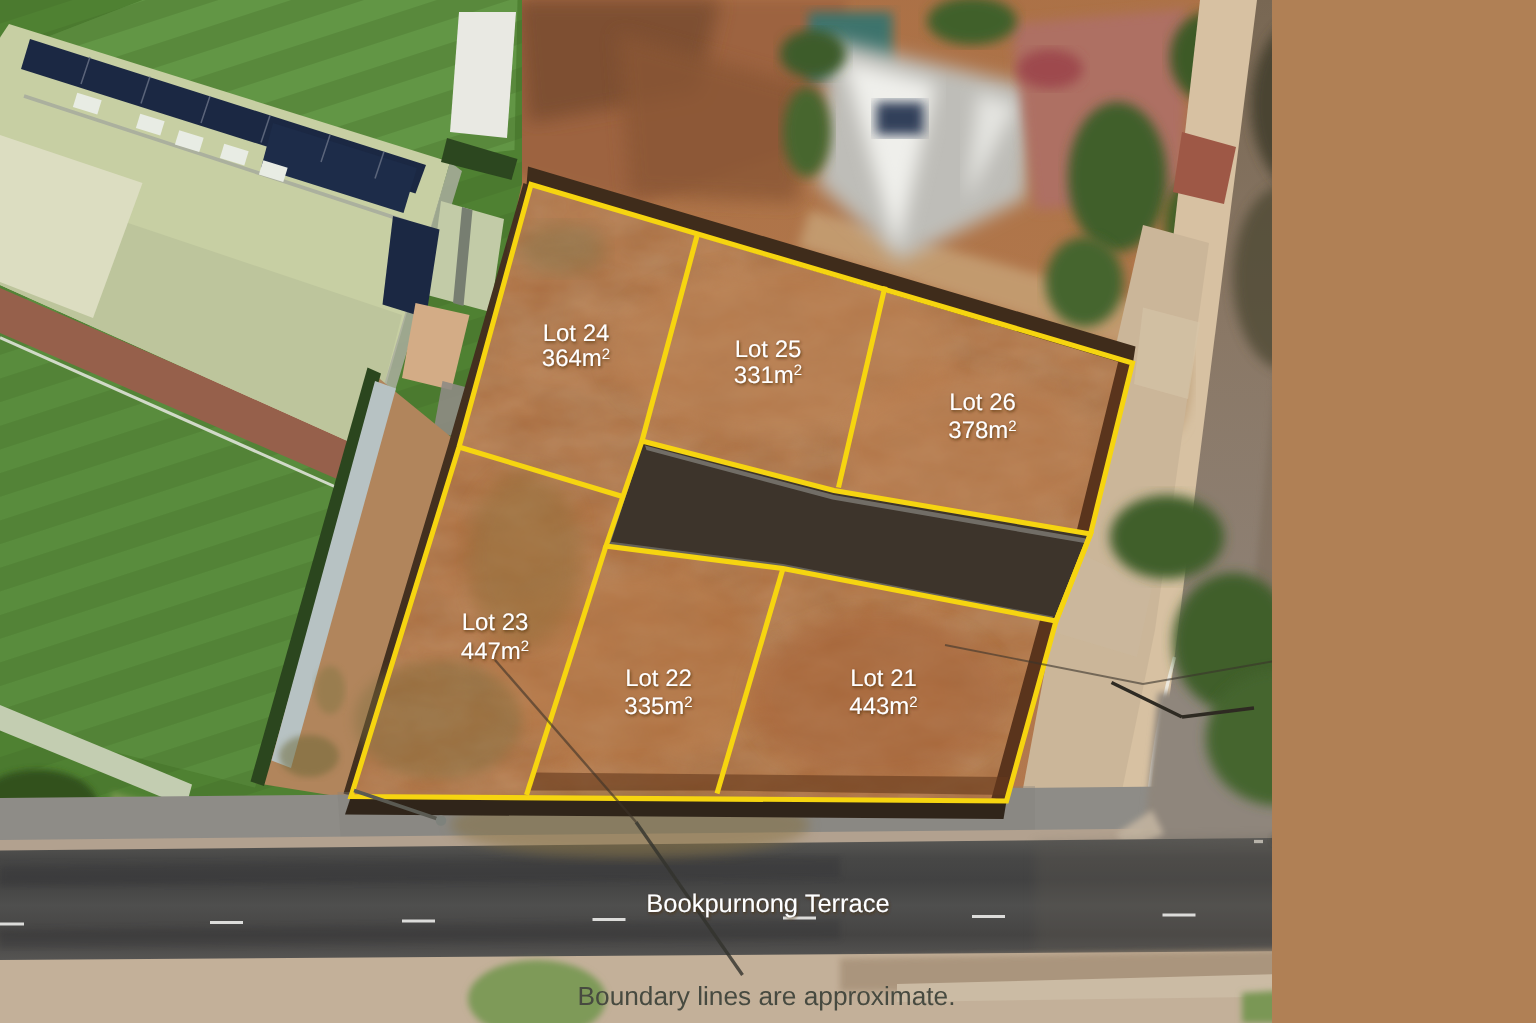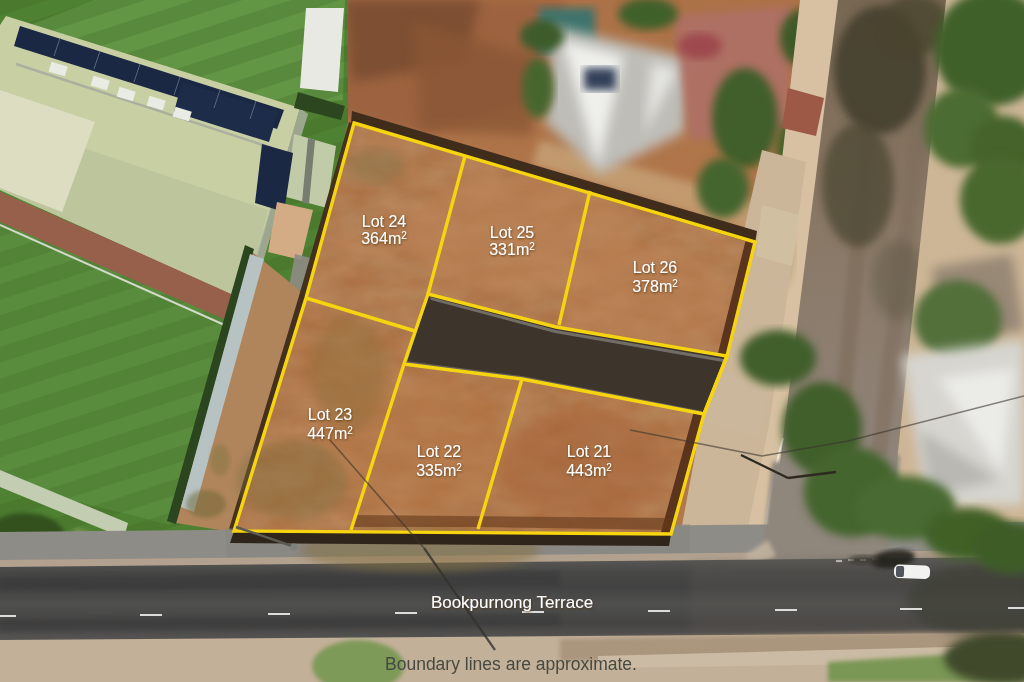--- a/index.html
+++ b/index.html
@@ -1,16 +1,16 @@
 <!DOCTYPE html>
 <html><head>
 <meta charset="utf-8">
 <style>
   html,body{margin:0;padding:0;background:#b08055;}
-  .wrap{position:relative;width:1024px;height:682px;overflow:hidden;font-family:"Liberation Sans",sans-serif;}
+  .wrap{position:relative;width:848px;height:682px;overflow:hidden;font-family:"Liberation Sans",sans-serif;}
   svg{display:block;}
 </style>
 </head>
 <body>
 <div class="wrap">
 <svg width="1024" height="682" viewBox="0 0 1024 682" xmlns="http://www.w3.org/2000/svg">
 <defs>
   <filter id="b2">
           <feGaussianBlur stdDeviation="2"></feGaussianBlur>
         </filter>

